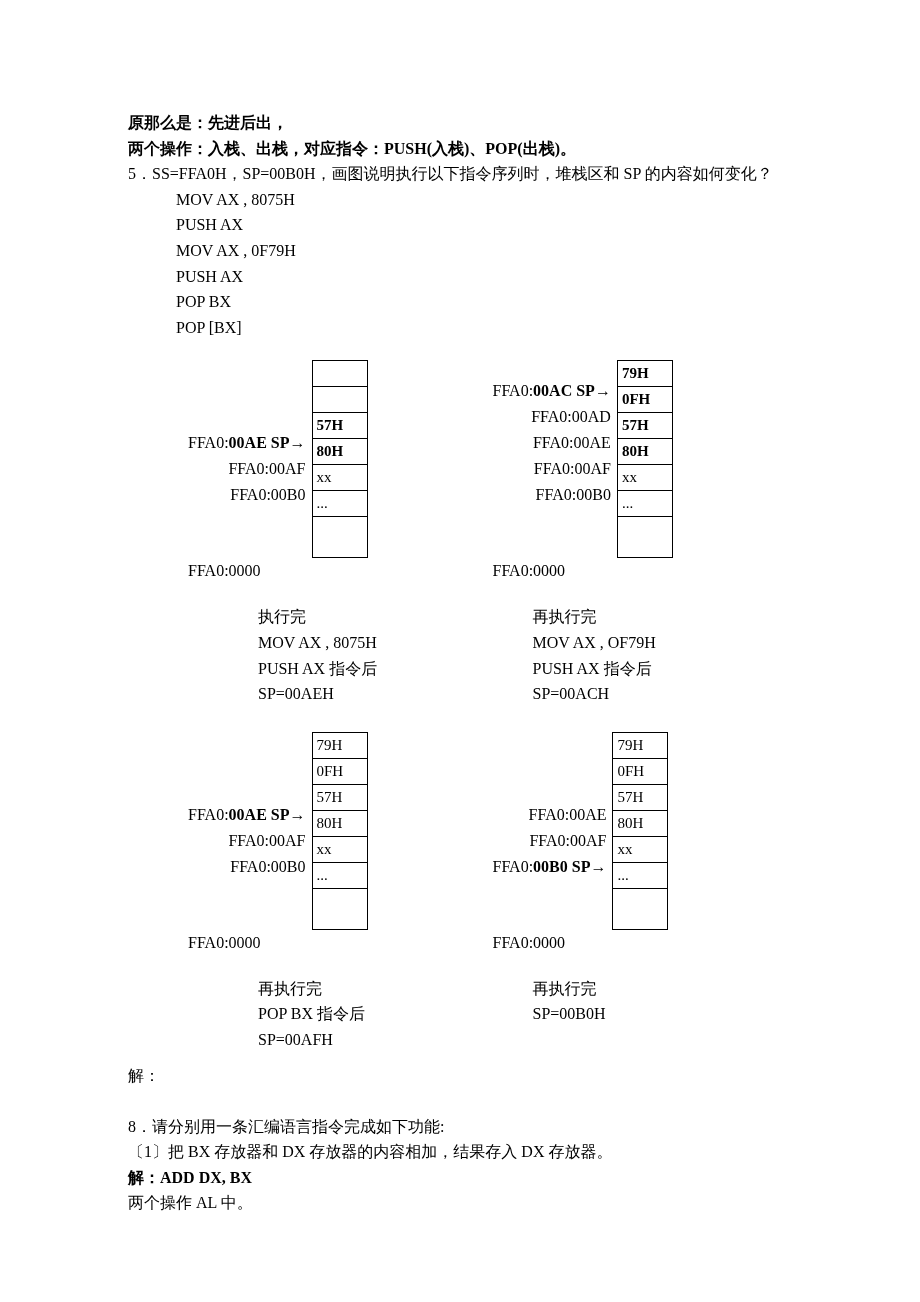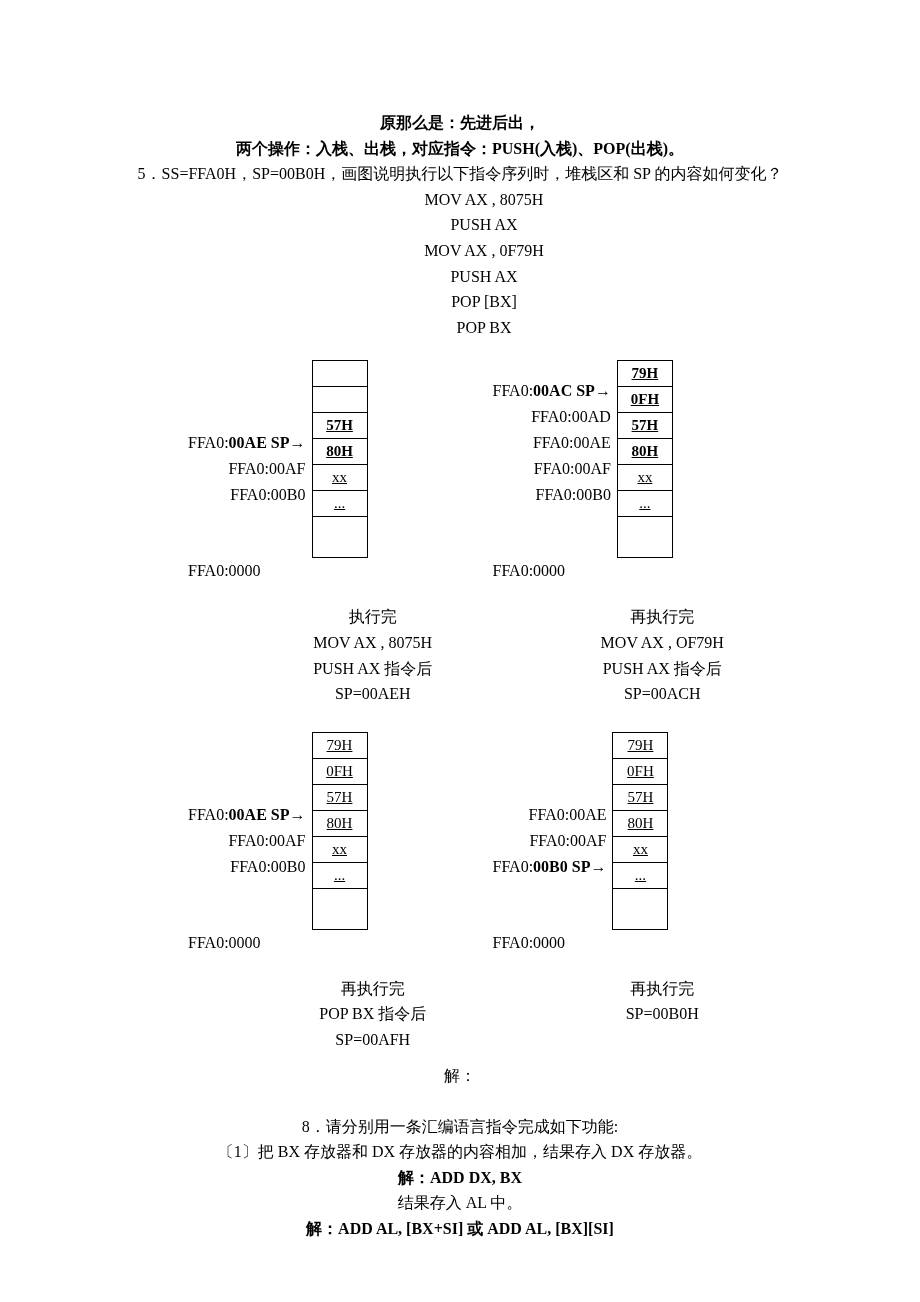--- a/index.html
+++ b/index.html
@@ -11,21 +11,21 @@
       color: #000;
       line-height: 1.6;
     }
     .page {
       width: 920px;
       box-sizing: border-box;
       padding: 110px 128px 80px 128px;
       position: relative;
     }
     .bold { font-weight: bold; }
-    p { margin: 0; text-align: center; }
+    p { margin: 0; }
     .code-block { margin-left: 3em; font-family: "Times New Roman", serif; }
 
     .diagrams-row {
       display: flex;
       margin-top: 20px;
       margin-bottom: 10px;
     }
     .diagram-col {
       display: flex;
       flex-direction: column;
@@ -58,24 +58,22 @@
       border: 1px solid #000;
       width: 54px;
       display: flex;
       flex-direction: column;
       font-family: "Times New Roman", serif;
       font-size: 15px;
     }
     .cell {
       height: 25px;
       line-height: 25px;
-      text-align: center;
       border-bottom: 1px solid #000;
       padding: 0 4px;
-      text-decoration: underline;
     }
     .cell.last { border-bottom: none; flex: 1; min-height: 32px; }
     .cell.empty { min-height: 25px; }
     .cell.bold-txt { font-weight: bold; }
 
     .caption {
       font-family: "SimSun", "宋体", serif;
       font-size: 16px;
       margin-top: 20px;
       margin-left: 70px;
@@ -92,22 +90,22 @@
 
   <p class="bold">原那么是：先进后出，</p>
   <p class="bold">两个操作：入栈、出栈，对应指令：PUSH(入栈)、POP(出栈)。</p>
   <p>5．SS=FFA0H，SP=00B0H，画图说明执行以下指令序列时，堆栈区和 SP 的内容如何变化？</p>
 
   <div class="code-block">
     <p>MOV AX , 8075H</p>
     <p>PUSH AX</p>
     <p>MOV AX , 0F79H</p>
     <p>PUSH AX</p>
+    <p>POP BX</p>
     <p>POP [BX]</p>
-    <p>POP BX</p>
   </div>
 
   
   <div class="diagrams-row">
 
     <div class="diagram-col left">
       <div class="diagram-pair">
         <div class="addr-col">
           <div class="addr-spacer"></div>
           <div class="addr-spacer"></div>
@@ -226,16 +224,15 @@
         <p class="tnr">SP=00B0H</p>
       </div>
     </div>
   </div>
 
   <p>解：</p>
   <br>
   <p>8．请分别用一条汇编语言指令完成如下功能:</p>
   <p>〔1〕把 BX 存放器和 DX 存放器的内容相加，结果存入 DX 存放器。</p>
   <p class="bold">解：ADD DX, BX</p>
-  <p>结果存入 AL 中。</p>
-  <p class="bold">解：ADD AL, [BX+SI]    或 ADD AL, [BX][SI]</p>
+  <p>两个操作 AL 中。</p>
 
 </div>
 
 </body></html>

